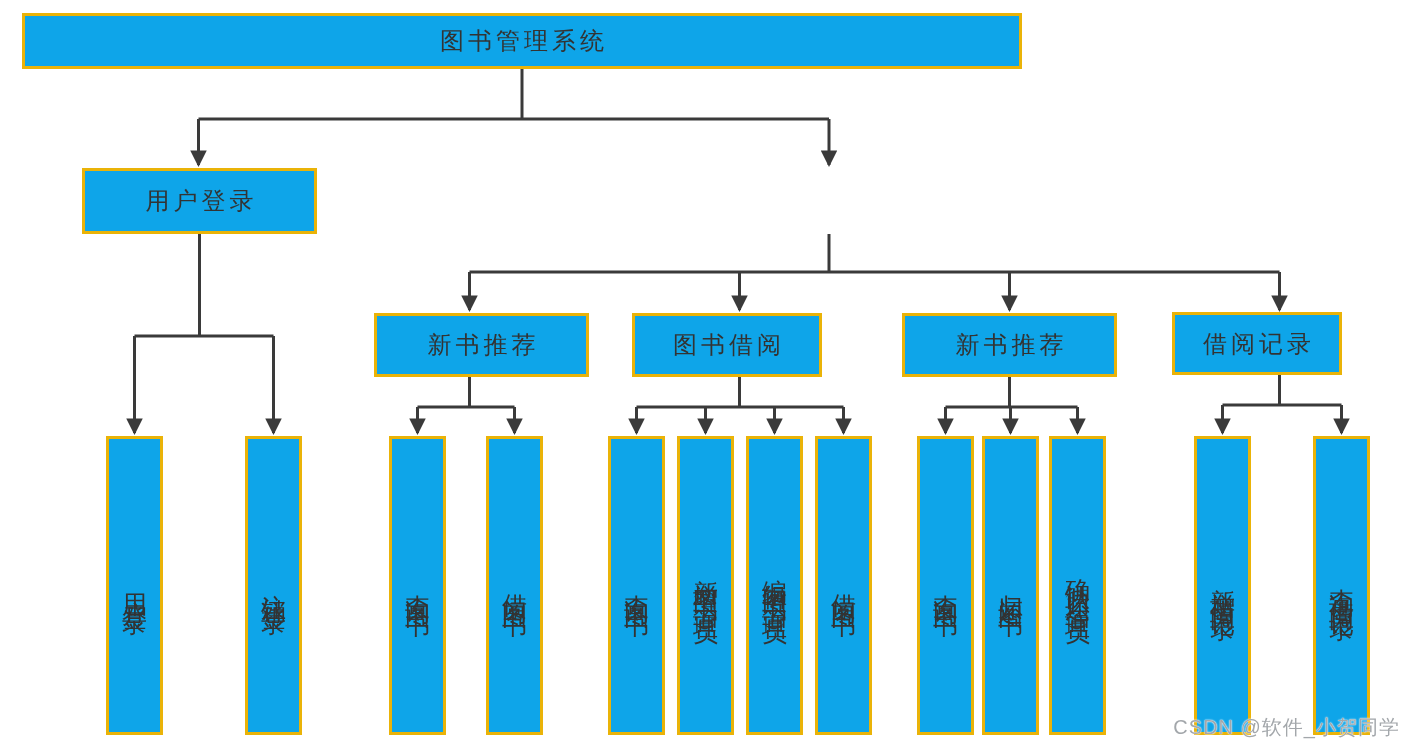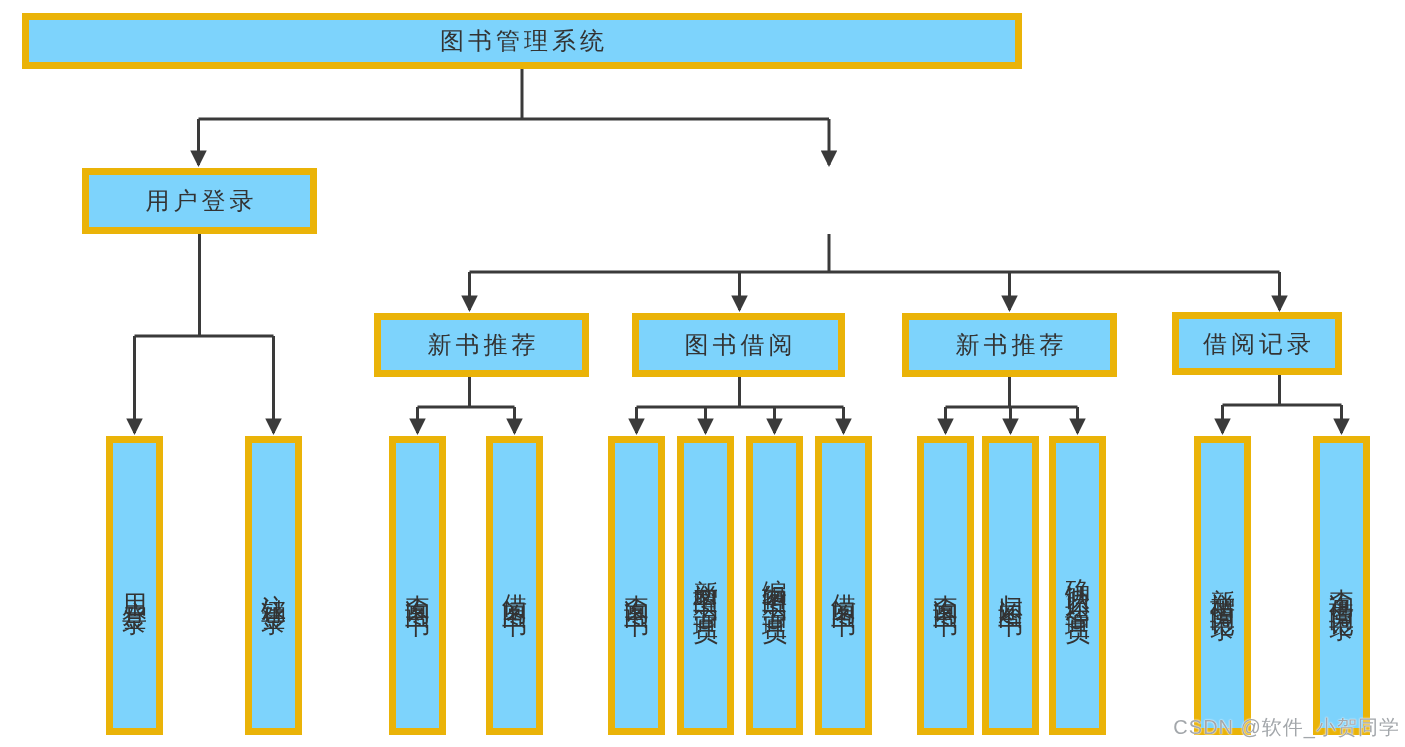--- a/index.html
+++ b/index.html
@@ -7,22 +7,22 @@
     position:relative;
     width:1405px;height:747px;
     background:#ffffff;
     font-family:"Liberation Sans","DejaVu Sans",sans-serif;
     overflow:hidden;
   }
   #wires{position:absolute;left:0;top:0;width:1405px;height:747px;}
   .node{
     position:absolute;
     box-sizing:border-box;
-    background:#7dd3fc;
-    border:7px solid #eab308;
+    background:#0ea5e9;
+    border:3px solid #eab308;
     display:flex;align-items:center;justify-content:center;
     color:#333333;
   }
   .node.h .lbl{
     font-size:24px;
     letter-spacing:4px;
     text-indent:4px;
     white-space:nowrap;
     line-height:1;
   }
@@ -104,21 +104,21 @@
     <span class="lbl">图书管理系统</span>
   </div>
 
   <div class="node h" style="left:82px;top:168px;width:235px;height:66px">
     <span class="lbl">用户登录</span>
   </div>
 
   <div class="node h" style="left:374px;top:313px;width:215px;height:64px">
     <span class="lbl">新书推荐</span>
   </div>
-  <div class="node h" style="left:632px;top:313px;width:213px;height:64px">
+  <div class="node h" style="left:632px;top:313px;width:190px;height:64px">
     <span class="lbl">图书借阅</span>
   </div>
   <div class="node h" style="left:902px;top:313px;width:215px;height:64px">
     <span class="lbl">新书推荐</span>
   </div>
   <div class="node h" style="left:1172px;top:312px;width:170px;height:63px">
     <span class="lbl">借阅记录</span>
   </div>
 
   <div class="node v" style="left:106px;top:436px;width:57px;height:299px">

